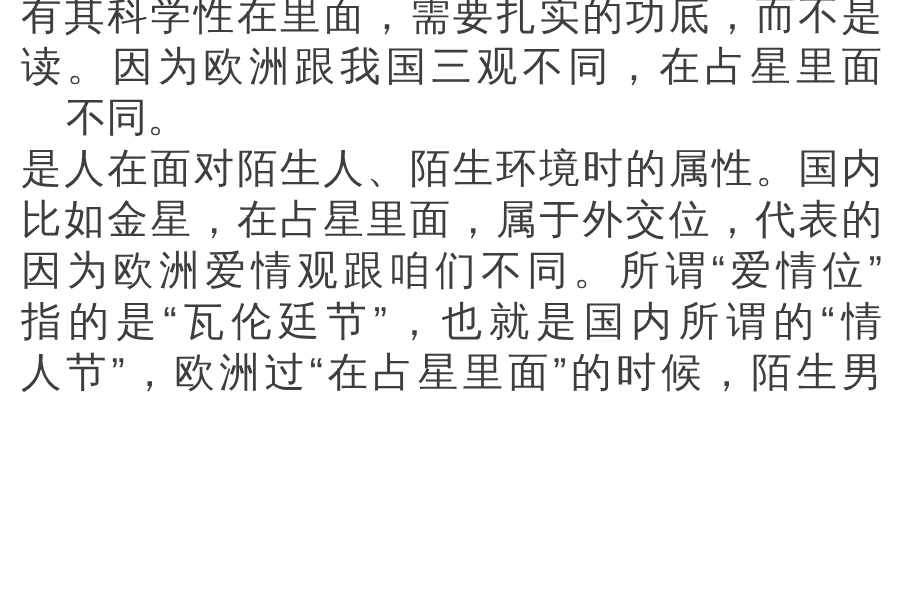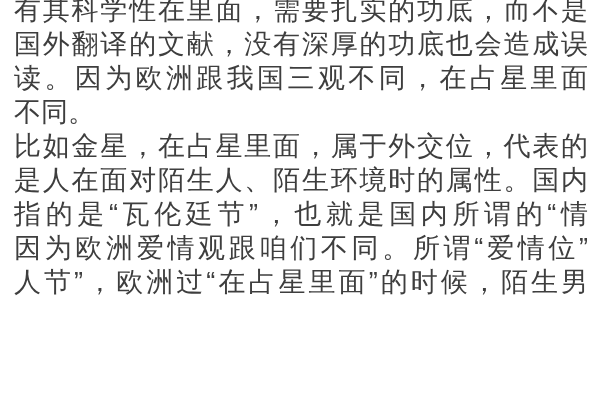--- a/index.html
+++ b/index.html
@@ -22,28 +22,28 @@
     font-size: 27px;
     line-height: 34px;
     font-weight: 400;
     text-align: justify;
     text-align-last: justify;
     overflow: hidden;
     height: 34px;
   }
   .text-line.paragraph-end {
     text-align-last: left;
+    margin-left: 30px;
   }
 </style>
 </head>
 <body style="background: rgb(255, 255, 255);">
 
 <div class="article" style="color: rgb(62, 62, 62);">
     <div class="text-line">有其科学性在里面，需要扎实的功底，而不是</div>
-    <div class="text-line">国外翻译的文献，没有深厚的功底也会造成误</div>
     <div class="text-line">读。因为欧洲跟我国三观不同，在占星里面</div>
     <div class="text-line paragraph-end">不同。</div>
+    <div class="text-line">是人在面对陌生人、陌生环境时的属性。国内</div>
     <div class="text-line">比如金星，在占星里面，属于外交位，代表的</div>
-    <div class="text-line">是人在面对陌生人、陌生环境时的属性。国内</div>
+    <div class="text-line">因为欧洲爱情观跟咱们不同。所谓“爱情位”</div>
     <div class="text-line">指的是“瓦伦廷节”，也就是国内所谓的“情</div>
-    <div class="text-line">因为欧洲爱情观跟咱们不同。所谓“爱情位”</div>
     <div class="text-line">人节”，欧洲过“在占星里面”的时候，陌生男</div>
   </div>
 
 </body></html>

